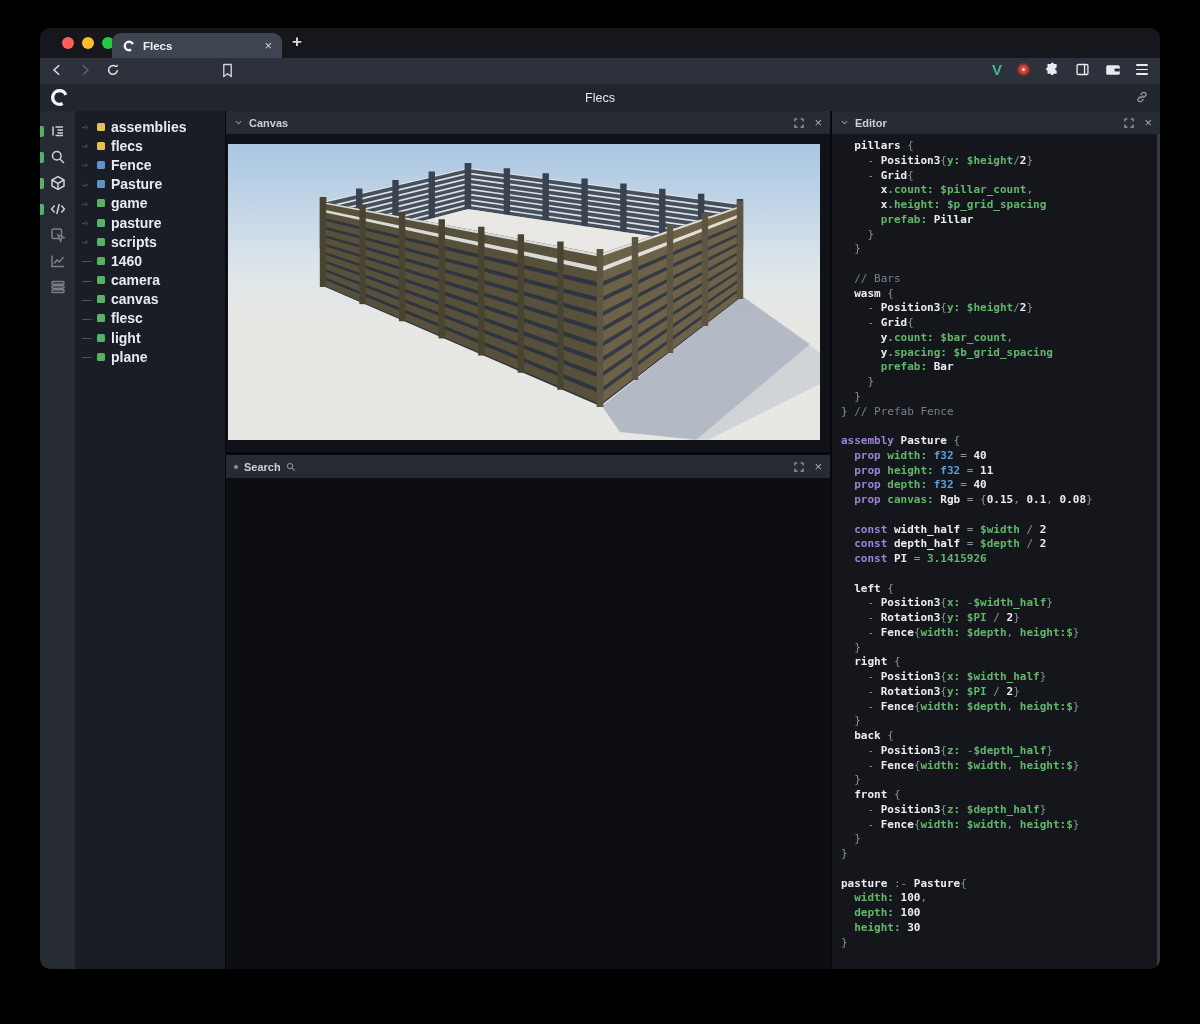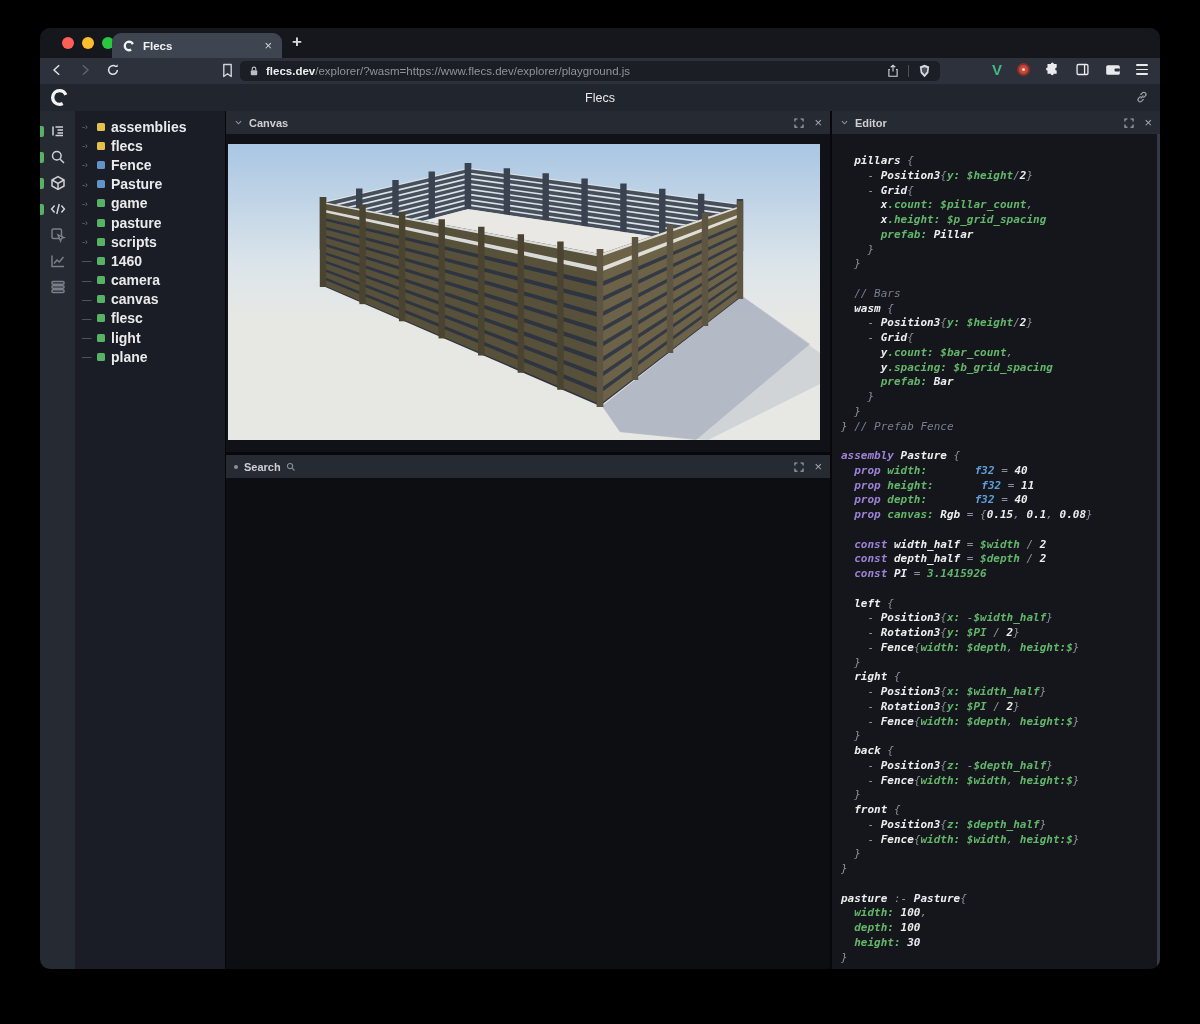--- a/index.html
+++ b/index.html
@@ -55,26 +55,26 @@
   .panel-title { color:#ccd0d5; font-size:11px; font-weight:bold; margin-left:6px; }
   .ph-right { margin-left:auto; display:flex; align-items:center; gap:10px; }
   .ph-x { color:#a6abb3; font-size:13px; line-height:1; }
   .dot { width:4px; height:4px; border-radius:50%; background:#8b9099; }
 
   .canvasbody { height:318px; background:#101218; position:relative; flex:none; }
   .scenewrap { position:absolute; left:2px; top:10px; width:592px; height:296px; }
   .searchpanel { margin-top:3px; flex:1; display:flex; flex-direction:column; }
   .searchbody { flex:1; background:#0c0e12; }
 
-  .editorbody { flex:1; background:#14161c; padding:20px 0 0 9px; position:relative; overflow:hidden;font-style:italic; }
+  .editorbody { flex:1; background:#14161c; padding:5px 0 0 9px; position:relative; overflow:hidden; }
   .code-line { font-family:"DejaVu Sans Mono","Liberation Mono",monospace; font-size:11px; line-height:14.75px; height:14.75px; white-space:pre; }
   .tk-i { color:#ecedee; font-weight:bold; }
   .tk-g { color:#62b56a; font-weight:bold; }
   .tk-p { color:#9d82d6; font-weight:bold; }
-  .tk-b { color:#5e9fd8; font-weight:bold;margin-left:41px; }
+  .tk-b { color:#5e9fd8; font-weight:bold; }
   .tk-n { color:#ecedee; font-weight:bold; }
   .tk-d { color:#8b909a; }
   .tk-c { color:#7a7f88; }
   .scrolltrack { position:absolute; right:0; top:23px; bottom:0; width:3px; background:#343a45; }
 </style>
 </head>
 <body>
 
 <div class="window">
 
@@ -105,39 +105,20 @@
           <path d="M5.5 2.5 11.5 8l-6 5.5" fill="none" stroke="#5d636d" stroke-width="1.7" stroke-linejoin="round"></path>
         </svg>
       <svg width="14" height="14" viewBox="0 0 16 16">
           <path d="M13 8a5 5 0 1 1-1.6-3.7" fill="none" stroke="#dfe2e6" stroke-width="1.7"></path>
           <path d="M13.3 1.5v3.2h-3.2z" fill="#dfe2e6"></path>
         </svg>
     </div>
     <svg class="bookmark" width="13" height="15" viewBox="0 0 14 16">
         <path d="M3 1.5h8v13l-4-3-4 3z" fill="none" stroke="#cfd3d9" stroke-width="1.5" stroke-linejoin="round"></path>
       </svg>
-    <div class="addressbar">
-      <svg width="10" height="12" viewBox="0 0 14 16">
-          <rect x="2.5" y="7" width="9" height="7" rx="1.5" fill="#b9bec6"></rect>
-          <path d="M4.5 7V5a2.5 2.5 0 0 1 5 0v2" fill="none" stroke="#b9bec6" stroke-width="1.6"></path>
-        </svg>
-      <span class="url-domain">flecs.dev</span>
-        <span class="url-path">/explorer/?wasm=https://www.flecs.dev/explorer/playground.js</span>
-      <div class="bar-right">
-        <svg width="12" height="14" viewBox="0 0 16 18">
-            <path d="M8 1.5v8M5 4l3-2.7L11 4" fill="none" stroke="#cfd3d9" stroke-width="1.5"></path>
-            <path d="M4 7H2.5v9h11V7H12" fill="none" stroke="#cfd3d9" stroke-width="1.5"></path>
-          </svg>
-        <div class="vsep"></div>
-        <svg width="13" height="14" viewBox="0 0 16 18">
-            <path d="M8 1 14 3.2l-1 8.3L8 17 3 11.5 2 3.2z" fill="#d4d8de"></path>
-            <path d="M8 4.3 11.6 5l-.6 5L8 13.6 5 10 4.4 5z" fill="#4a505b"></path>
-          </svg>
-      </div>
-    </div>
     <div class="browser-right">
       <span class="vue-v">V</span>
       <div class="ext-red"></div>
       <svg width="15" height="15" viewBox="0 0 18 18">
           <path d="M7 2.5a1.8 1.8 0 0 1 3.6 0H14v4a1.8 1.8 0 0 0 0 3.6v4h-3.6a1.8 1.8 0 0 1-3.6 0H3v-4a1.8 1.8 0 0 1 0-3.6v-4z" fill="#e8eaee"></path>
         </svg>
       <svg width="15" height="15" viewBox="0 0 18 18">
           <rect x="2.5" y="3" width="13" height="12" rx="1.5" fill="none" stroke="#e8eaee" stroke-width="1.6"></rect>
           <path d="M11.5 3v12" stroke="#e8eaee" stroke-width="1.6"></path>
         </svg>

